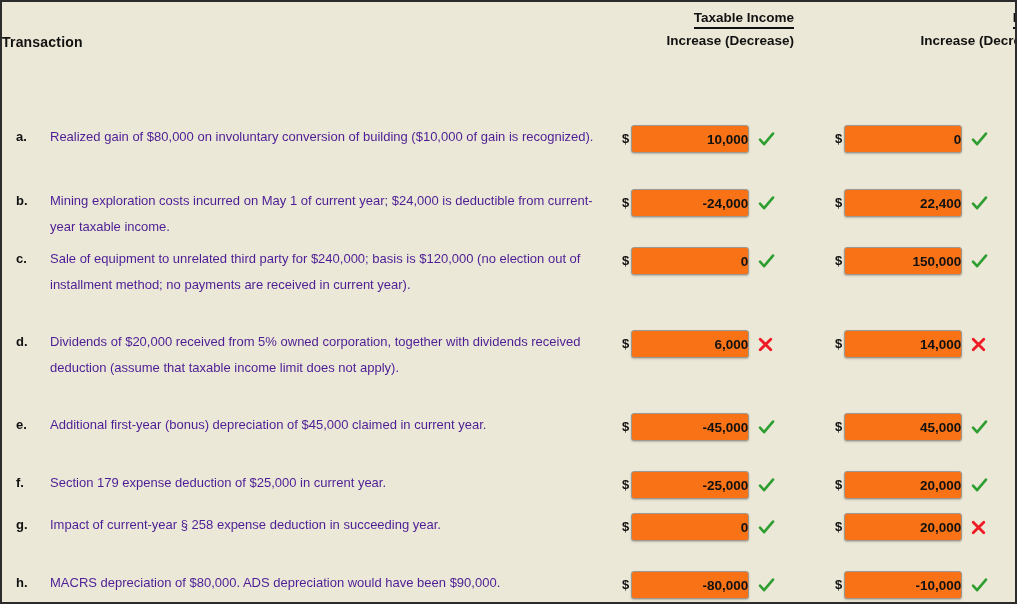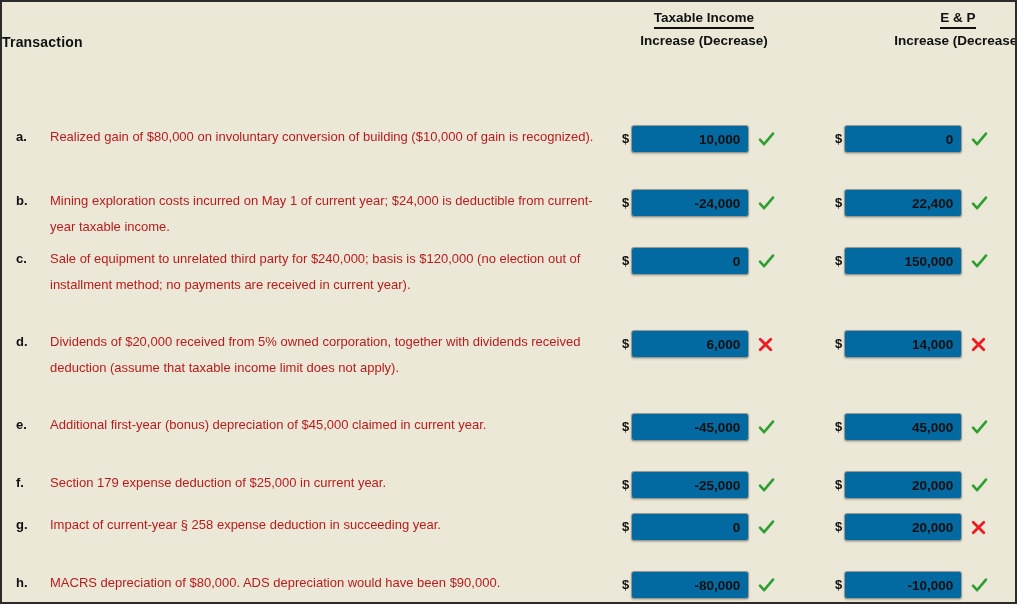--- a/index.html
+++ b/index.html
@@ -37,21 +37,21 @@
     top: 32px;
     text-align: left;
     font-size: 14px;
     font-weight: bold;
     color: #111111;
     letter-spacing: 0.2px;
   }
   .hdr-col {
     position: absolute;
     top: 8px;
-    text-align: center;
+    text-align: right;
     font-size: 13.5px;
     font-weight: bold;
     color: #111111;
   }
   .hdr-col.taxable { left: 612px; width: 180px; }
   .hdr-col.ep      { left: 866px; width: 180px; }
   .hdr-title {
     display: inline-block;
     border-bottom: 2px solid #111111;
     padding-bottom: 1px;
@@ -80,21 +80,21 @@
     font-weight: bold;
     color: #111111;
     line-height: 26px;
   }
   .row-text {
     position: absolute;
     left: 48px;
     top: 0;
     width: 552px;
     font-size: 13px;
-    color: #b91c1c;
+    color: #4c1d95;
     line-height: 26px;
   }
 
   
   .cell {
     position: absolute;
     top: 0;
     display: flex;
     align-items: center;
     height: 30px;
@@ -108,28 +108,28 @@
     color: #111111;
     margin-right: 2px;
     line-height: 1;
     align-self: center;
     padding-bottom: 2px;
   }
   .answer-box {
     box-sizing: border-box;
     width: 118px;
     height: 28px;
-    background: #0369a1;
+    background: #f97316;
     border: 1px solid #9a9a93;
     border-radius: 3px;
     box-shadow: 0 1px 2px rgba(0,0,0,0.22);
     display: flex;
     align-items: center;
     justify-content: flex-end;
-    padding-right: 8px;
+    padding-right: 0;
     font-size: 13.5px;
     font-weight: bold;
     color: #111111;
     font-family: "Liberation Sans", sans-serif;
   }
   .mark {
     margin-left: 9px;
     font-size: 17px;
     font-weight: bold;
     line-height: 1;

